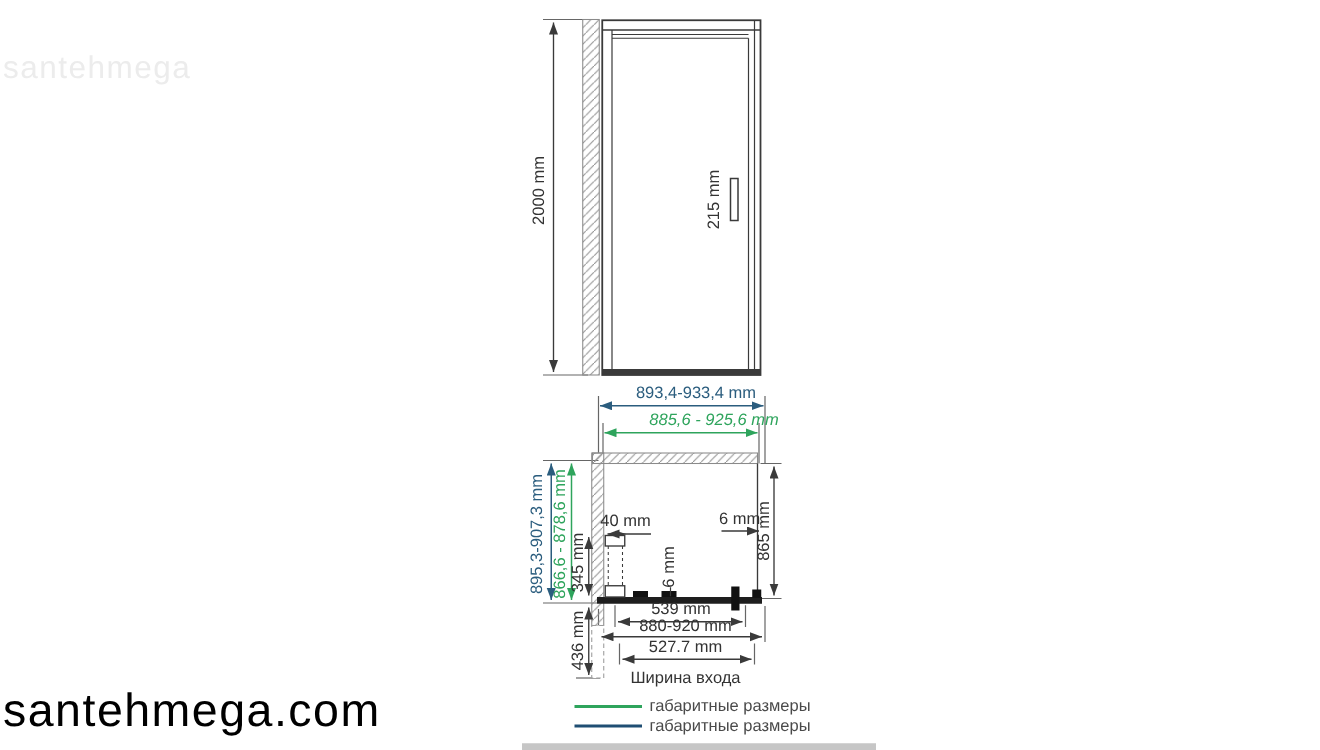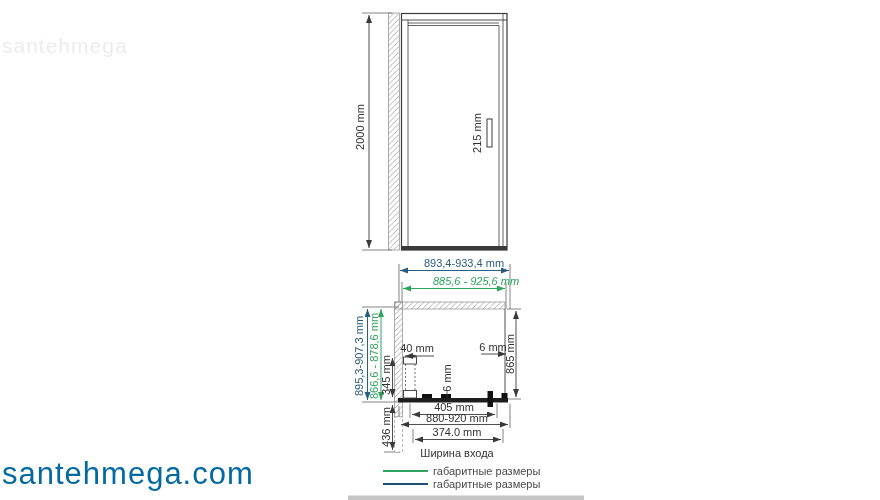--- a/index.html
+++ b/index.html
@@ -9,21 +9,21 @@
   }
   .stage svg{position:absolute;left:0;top:0;}
   .lbl{
     position:absolute;font-size:11px;color:#333;white-space:nowrap;
     transform:translate(-50%,-50%);line-height:1;
   }
   .vert{transform:translate(-50%,-50%) rotate(-90deg);}
   .navy{color:#2b5d7e;}
   .green{color:#2ea45c;}
   .legend-lbl{position:absolute;font-size:11px;color:#4a4a4a;white-space:nowrap;transform:translate(0,-50%);}
-  .wm{position:absolute;color:#0369a1;letter-spacing:1px;white-space:nowrap;}
+  .wm{position:absolute;color:#000000;letter-spacing:1px;white-space:nowrap;}
   .wm-top{left:2px;top:34px;font-size:21px;color:#ececec;}
   .wm-bottom{left:2px;top:456px;font-size:31px;}
 </style>
 </head>
 <body>
 
 <div class="stage">
 
   <svg width="880" height="500" viewBox="0 0 880 500">
     <defs>
@@ -126,23 +126,23 @@
   <span class="lbl vert navy" style="left:359px;top:356px;">895,3-907,3 mm</span>
   <span class="lbl vert green" style="left:374px;top:356px;">866,6 - 878,6 mm</span>
 
   <span class="lbl" style="left:417px;top:348px;">40 mm</span>
   <span class="lbl vert" style="left:447px;top:378px;">6 mm</span>
   <span class="lbl" style="left:493px;top:347px;">6 mm</span>
   <span class="lbl vert" style="left:510px;top:354px;">865 mm</span>
   <span class="lbl vert" style="left:386px;top:375px;">345 mm</span>
   <span class="lbl vert" style="left:386px;top:427px;">436 mm</span>
 
-  <span class="lbl" style="left:454px;top:407px;">405 mm</span>
+  <span class="lbl" style="left:454px;top:407px;">539 mm</span>
   <span class="lbl" style="left:457px;top:418px;">880-920 mm</span>
-  <span class="lbl" style="left:457px;top:432px;">374.0 mm</span>
+  <span class="lbl" style="left:457px;top:432px;">527.7 mm</span>
   <span class="lbl" style="left:457px;top:453px;">Ширина входа</span>
 
   <span class="legend-lbl" style="left:433px;top:471px;">габаритные размеры</span>
   <span class="legend-lbl" style="left:433px;top:484px;text-align:center;">габаритные размеры</span>
 
   <span class="wm wm-top">santehmega</span>
   <span class="wm wm-bottom">santehmega.com</span>
 </div>
 
 </body></html>

